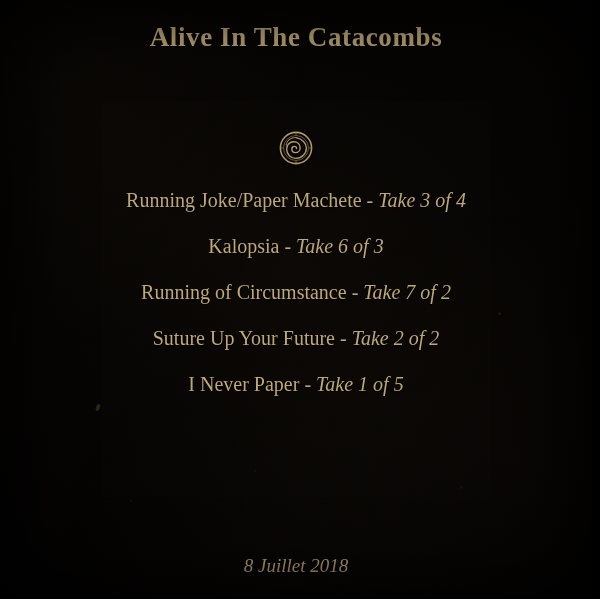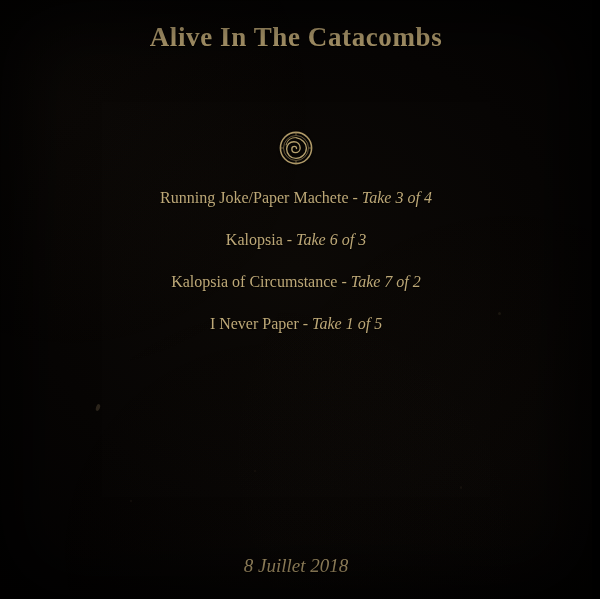--- a/index.html
+++ b/index.html
@@ -91,21 +91,21 @@
     top: 190px;
     left: 0;
     width: 100%;
     padding: 0;
     margin: 0;
     list-style: none;
   }
 
   .track {
     text-align: center;
-    font-size: 16px;
+    font-size: 20px;
     color: #bda877;
     line-height: 1.0;
     margin: 0 0 26px 0;
     white-space: nowrap;
     text-shadow: 0 1px 1px rgba(0,0,0,0.85);
   }
 
   .track .track-name {
     font-style: normal;
   }
@@ -152,23 +152,28 @@
       <span class="track-name">Running Joke/Paper Machete</span>
       <span class="sep">-</span>
       <span class="take">Take 3 of 4</span>
     </li>
     <li class="track">
       <span class="track-name">Kalopsia</span>
       <span class="sep">-</span>
       <span class="take">Take 6 of 3</span>
     </li>
     <li class="track">
-      <span class="track-name">Kalopsia of Circumstance</span>
+      <span class="track-name">Running of Circumstance</span>
       <span class="sep">-</span>
       <span class="take">Take 7 of 2</span>
+    </li>
+    <li class="track">
+      <span class="track-name">Suture Up Your Future</span>
+      <span class="sep">-</span>
+      <span class="take">Take 2 of 2</span>
     </li>
     <li class="track">
       <span class="track-name">I Never Paper</span>
       <span class="sep">-</span>
       <span class="take">Take 1 of 5</span>
     </li>
   </ul>
 
   <div class="footer-date">8 Juillet 2018</div>
 

